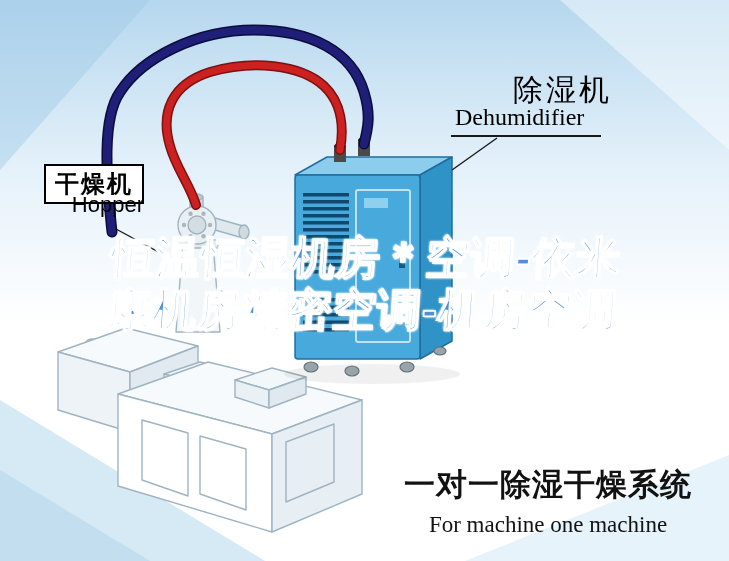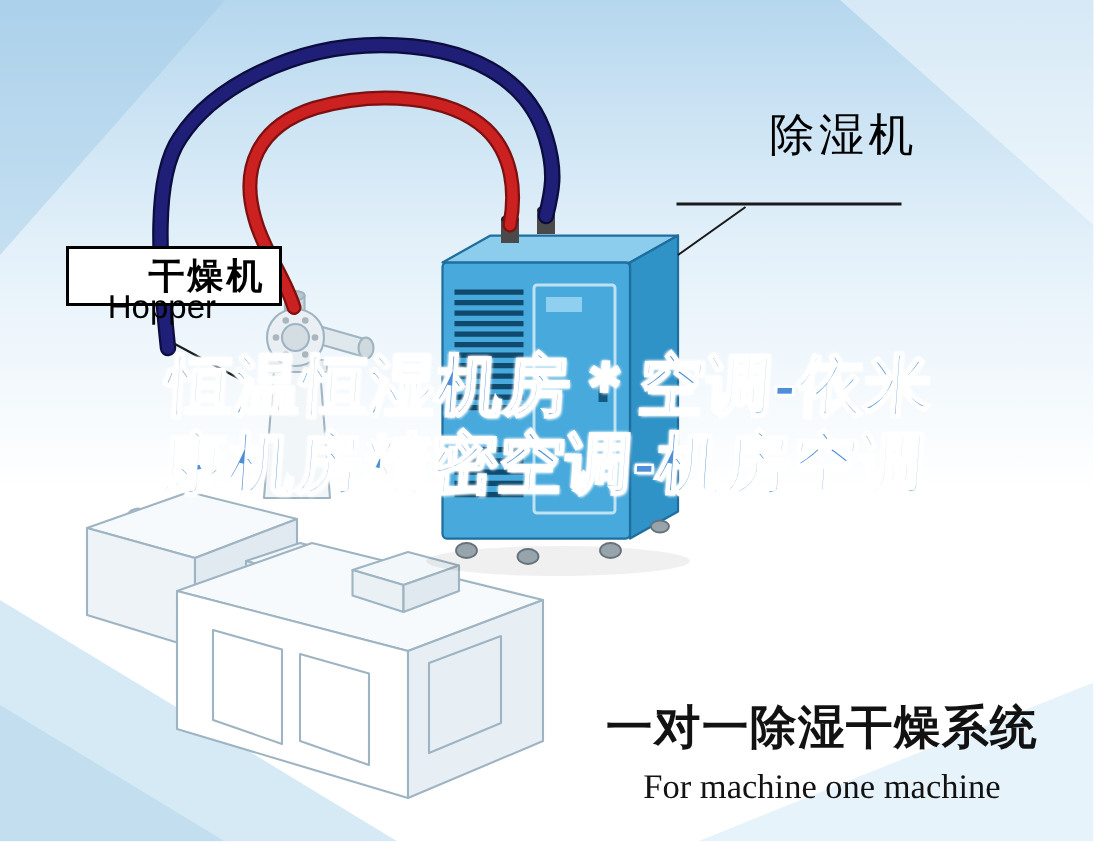--- a/index.html
+++ b/index.html
@@ -6,21 +6,21 @@
   .stage{
     position:relative;width:729px;height:561px;overflow:hidden;
     background:linear-gradient(180deg,#b5d7ee 0%,#c9e2f3 12%,#e4f1fa 30%,#ffffff 58%,#ffffff 100%);
     font-family:"Liberation Sans",sans-serif;
   }
   .stage svg{position:absolute;left:0;top:0;}
   .abs{position:absolute;}
   .dryer-box{
     left:44px;top:164px;width:96px;height:36px;border:2px solid #000;background:#fff;
     display:flex;align-items:center;justify-content:center;
-    font-weight:bold;font-size:24px;letter-spacing:2px;color:#000;padding-left:44px;
+    font-weight:bold;font-size:24px;letter-spacing:2px;color:#000;
   }
   .dryer-en{
     left:52px;top:192px;width:92px;text-align:right;
     font-family:Liberation Sans, sans-serif;font-size:22px;color:#000;
   }
   .dehum-cn{
     left:477px;top:70px;font-weight:normal;font-size:30px;letter-spacing:3px;color:#000;margin-left:36px;
   }
   .dehum-en{
     left:455px;top:104px;font-family:"Liberation Serif",serif;font-size:24px;color:#000;
@@ -158,20 +158,21 @@
       <line x1="116" y1="229" x2="166" y2="256" stroke-width="1.4"></line>
     </g>
   </svg>
 
   <div class="abs dryer-box">
     <span>干燥机</span>
   </div>
   <div class="abs dryer-en">Hopper</div>
 
   <div class="abs dehum-cn">除湿机</div>
+  <div class="abs dehum-en">Dehumidifier</div>
 
   <div class="abs watermark">
     <div>恒温恒湿机房＊空调-依米</div>
     <div>康机房精密空调-机房空调</div>
   </div>
 
   <div class="abs caption">
     <div class="caption-title">一对一除湿干燥系统</div>
     <div class="caption-sub">For machine one machine</div>
   </div>

